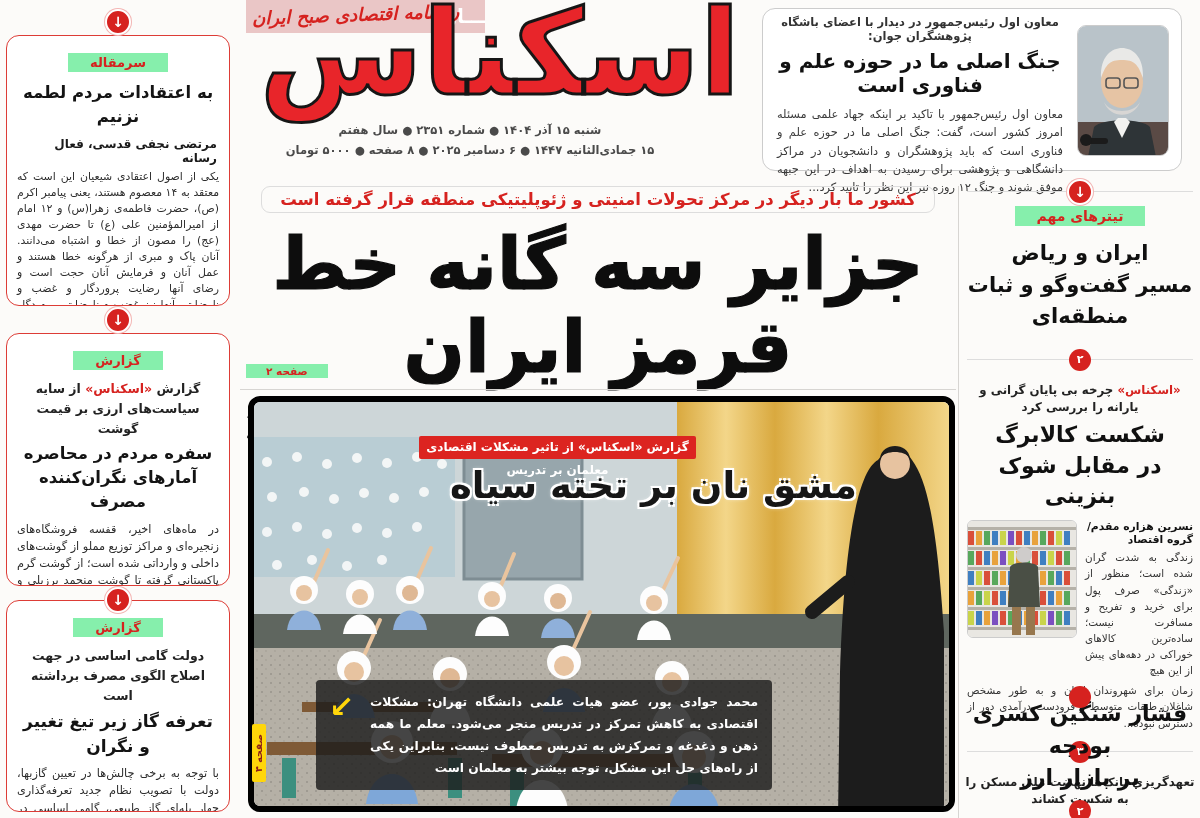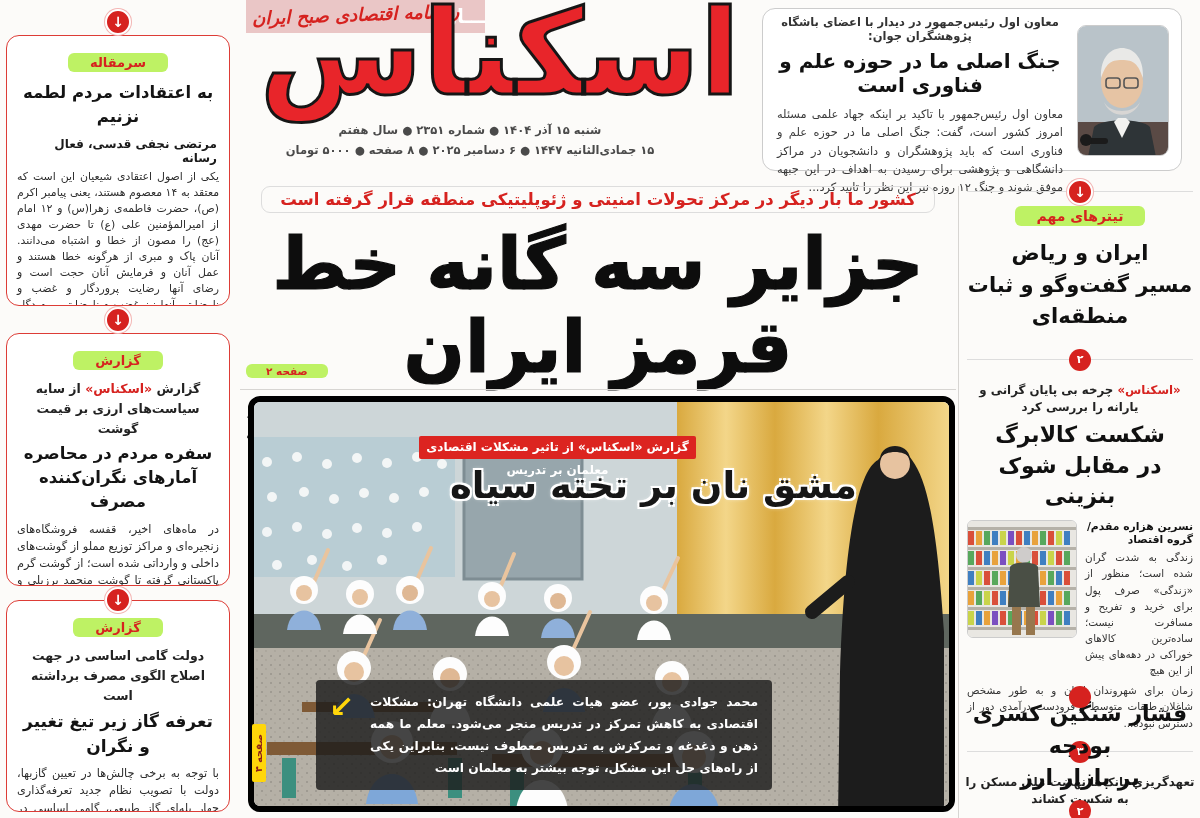--- a/index.html
+++ b/index.html
@@ -9,21 +9,21 @@
 
   
   .masthead { position:absolute; right:440px; top:0; width:520px; height:170px; text-align:center; }
   .mast-overlay { position:absolute; left:6px; top:0; width:239px; height:33px; background:rgba(219,154,157,.55); color:#fff; font-weight:bold; font-size:20px; line-height:33px; text-align:right; padding-left:14px; z-index:1; }
   .tagline { position:absolute; left:12px; top:4px; color:#d6221f; font-size:18px; font-weight:bold; font-style:italic; transform:rotate(-2deg); z-index:2; }
   .logo { position:absolute; right:0; left:0; top:-14px; font-size:118px; font-weight:bold; color:#e8252a; -webkit-text-stroke:3px #161616; line-height:1.15; z-index:3; letter-spacing:-2px; }
   .datelines { position:absolute; left:0; right:60px; top:121px; z-index:4; }
   .dateline { font-size:11.5px; color:#4a4a4a; font-weight:bold; line-height:1.7; }
 
   
-  .ytag { display:inline-block; background:#bef264; color:#d6221f; font-weight:bold; font-size:13px; padding:2px 22px; border-radius:6px; }
+  .ytag { display:inline-block; background:#86efac; color:#d6221f; font-weight:bold; font-size:13px; padding:2px 22px; border-radius:0; }
   .arrow-badge { width:26px; height:26px; border-radius:50%; background:#d6221f; color:#fff; font-size:14px; font-weight:bold; display:flex; align-items:center; justify-content:center; border:2.5px solid #fff; box-shadow:0 0 0 1px #f3b5b3; }
   .num-circle { width:22px; height:22px; border-radius:50%; background:#d6221f; color:#fff; font-size:11px; font-weight:bold; display:flex; align-items:center; justify-content:center; }
   .vtab { position:absolute; background:#ffd60a; color:#8a1d18; font-weight:bold; font-size:9.5px; text-align:center; line-height:14px; height:14px; width:58px; border-radius:2px; }
   .box { position:absolute; left:6px; width:224px; background:#fff; border:1.4px solid #dd3c36; border-radius:13px; padding:16px 10px 8px; text-align:center; overflow:hidden; }
   .badge-holder { position:absolute; z-index:6; }
   .box-headline { font-size:16.5px; font-weight:bold; color:#141414; margin:9px 2px 7px; line-height:1.45; }
   .box-kicker { font-size:12.5px; font-weight:bold; color:#222; margin:9px 0 2px; line-height:1.6; }
   .box-byline { font-size:12px; font-weight:bold; color:#1a1a1a; text-align:right; margin:8px 2px 4px; }
   .box-body { font-size:11.3px; color:#2c2c2c; text-align:justify; line-height:1.52; }
   .brand-red { color:#d6221f; }

